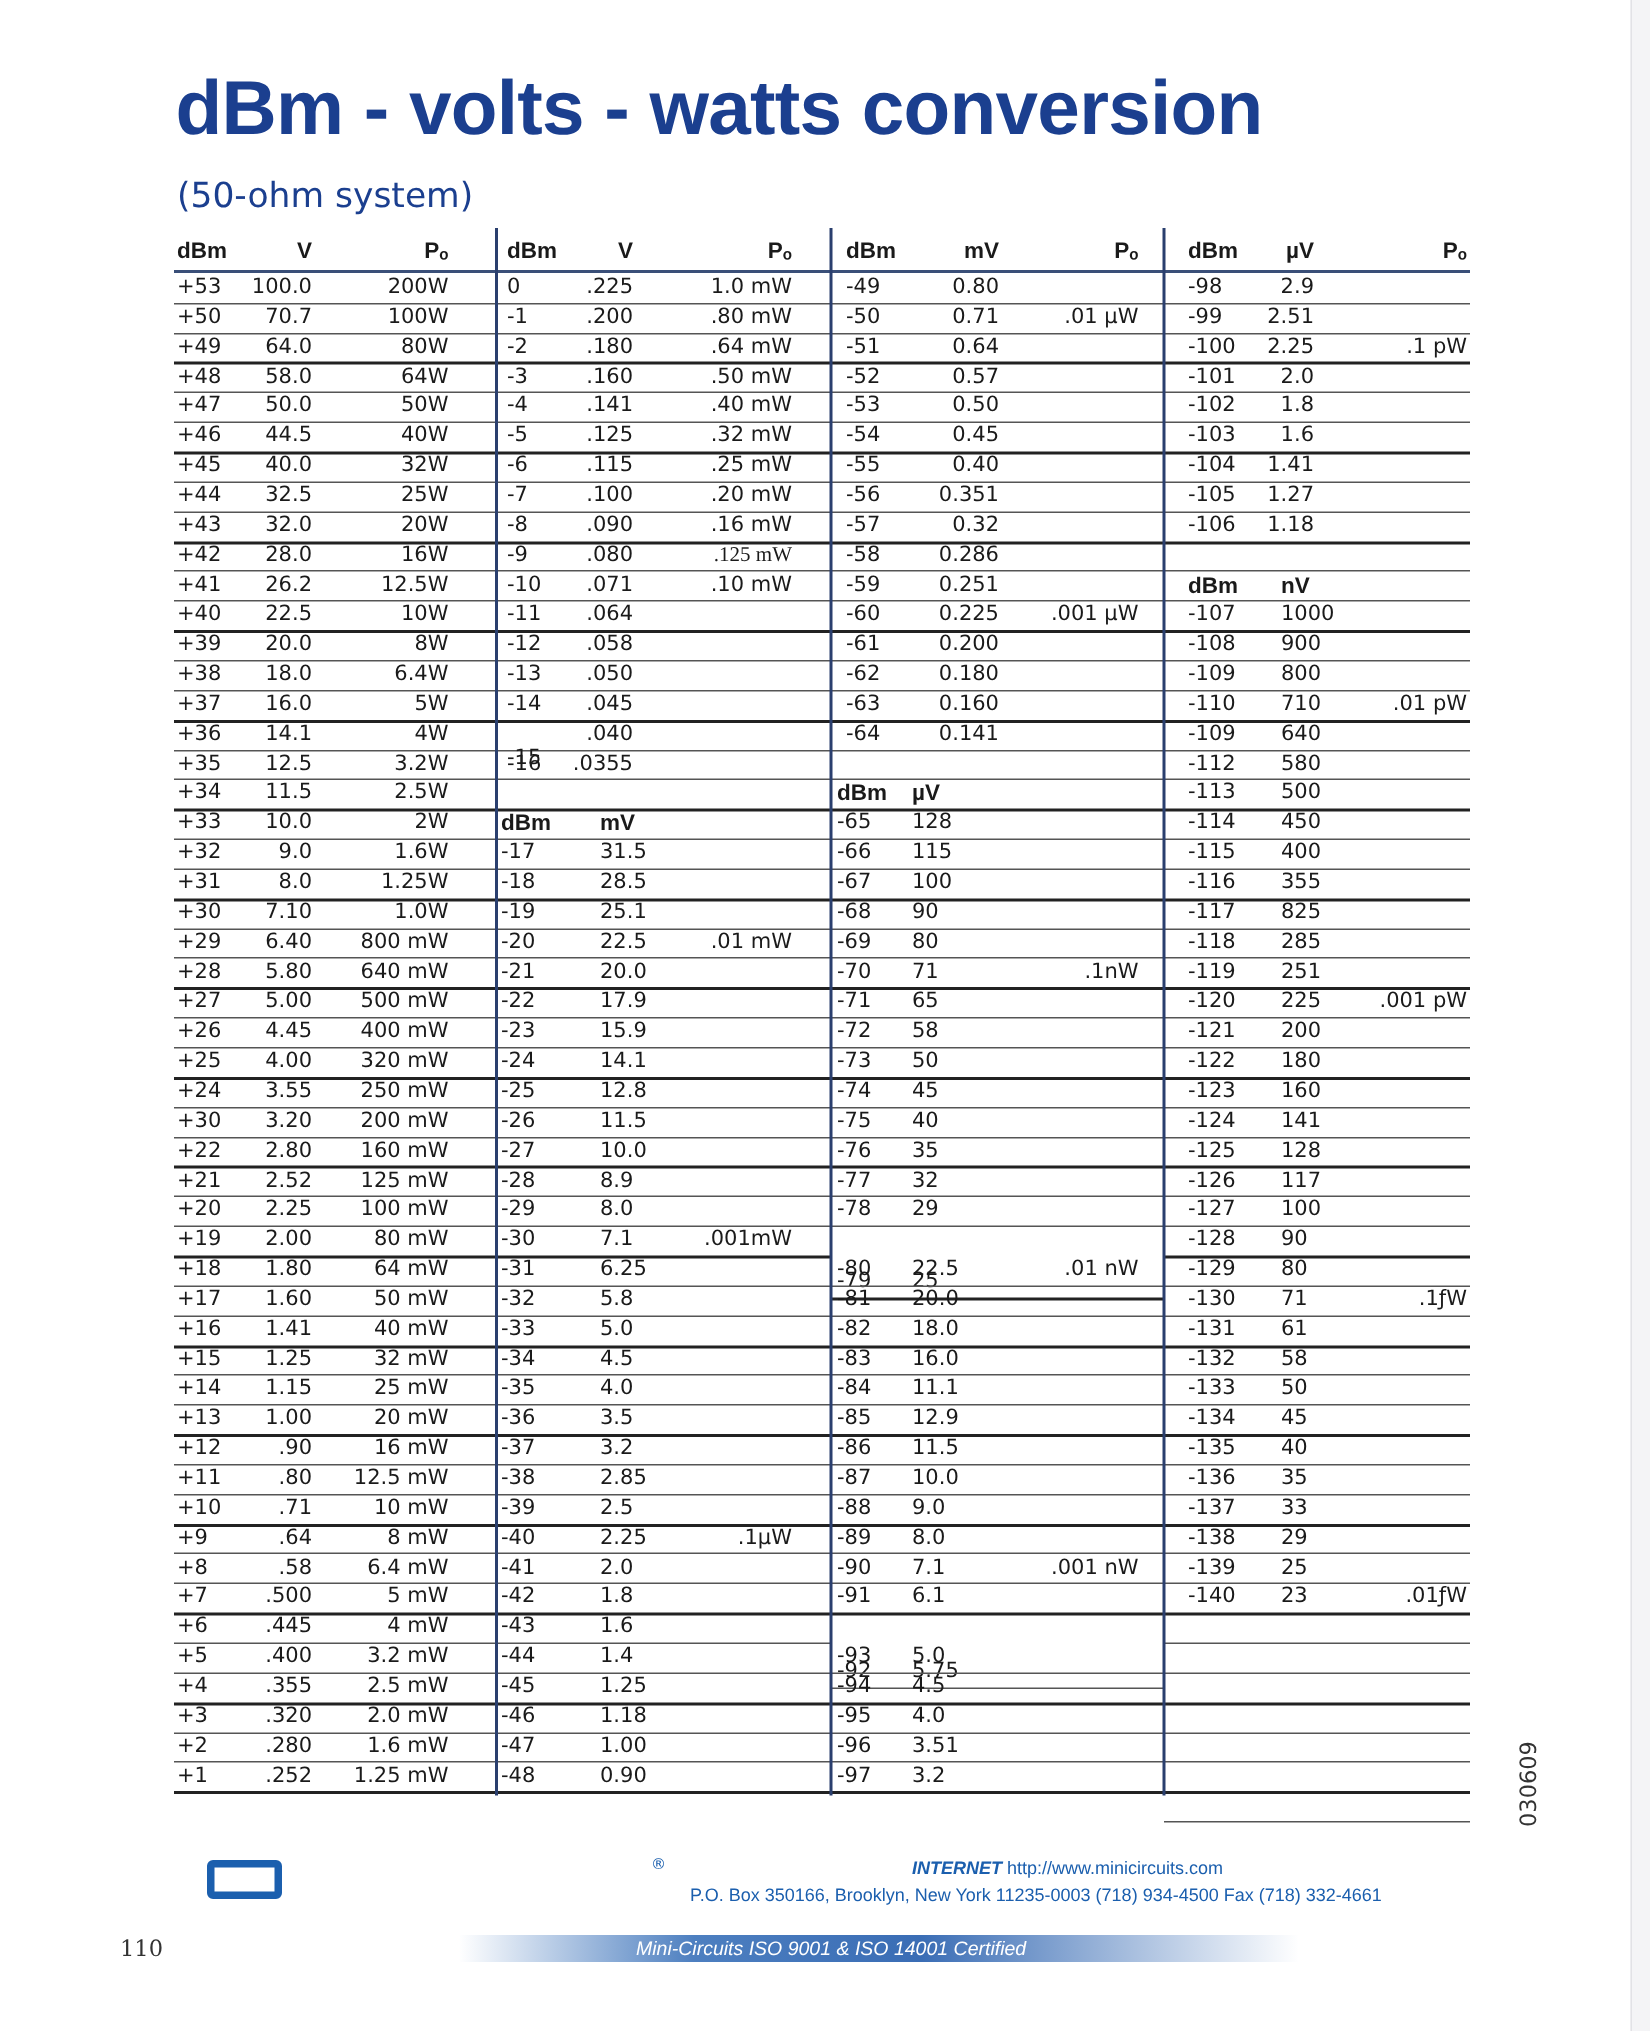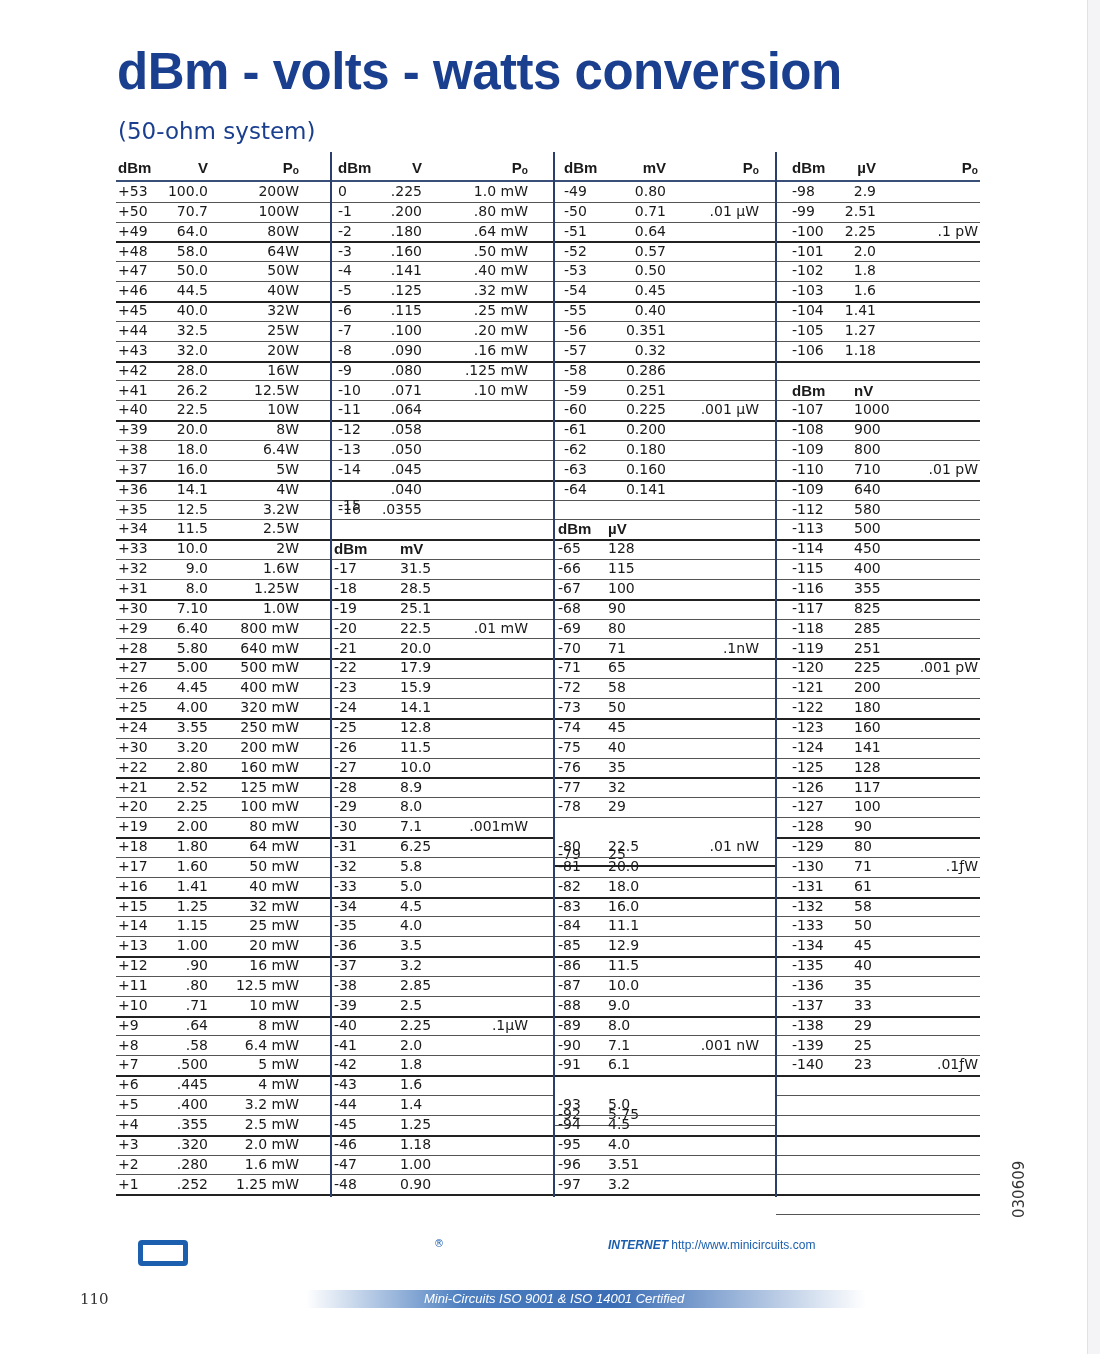--- a/index.html
+++ b/index.html
@@ -350,21 +350,21 @@
         <span class="cell" style="right: 26px;">.20 mW</span>
       </div>
       <div class="row thick" style="top: 188.8px;">
         <span class="cell" style="left: 8px;">-8</span>
         <span class="cell" style="right: 132px;">.090</span>
         <span class="cell" style="right: 26px;">.16 mW</span>
       </div>
       <div class="row" style="top: 208.65px;">
         <span class="cell" style="left: 8px;">-9</span>
         <span class="cell" style="right: 132px;">.080</span>
-        <span class="cell" style="right: 26px;">.125 mW</span>
+        <span class="cell" style="right: 26px; font-family: Liberation Serif, serif;">.125 mW</span>
       </div>
       <div class="row" style="top: 228.5px;">
         <span class="cell" style="left: 8px;">-10</span>
         <span class="cell" style="right: 132px;">.071</span>
         <span class="cell" style="right: 26px;">.10 mW</span>
       </div>
       <div class="row thick" style="top: 248.35px;">
         <span class="cell" style="left: 8px;">-11</span>
         <span class="cell" style="right: 132px;">.064</span>
         <span class="cell" style="right: 26px;"></span>
@@ -1096,15 +1096,16 @@
   <div class="vline" style="left:659px"></div>
 </div>
 
 <div class="pagenum">110</div>
 <div class="code">030609</div>
 
 <div class="footer">
   <div class="logo-box"></div>
   <div class="reg">®</div>
   <div class="internet"><i>INTERNET</i> <span>http://www.minicircuits.com</span></div>
+  <div class="address">P.O. Box 350166, Brooklyn, New York 11235-0003 (718) 934-4500  Fax (718) 332-4661</div>
   <div class="iso-bar"></div>
   <div class="iso">Mini-Circuits ISO 9001 &amp; ISO 14001 Certified</div>
 </div>
 
 </body></html>

